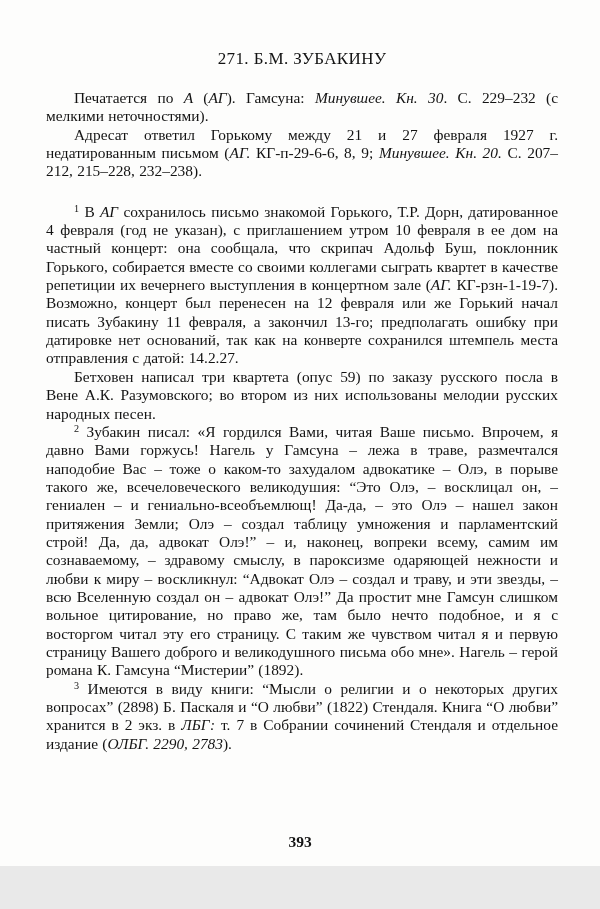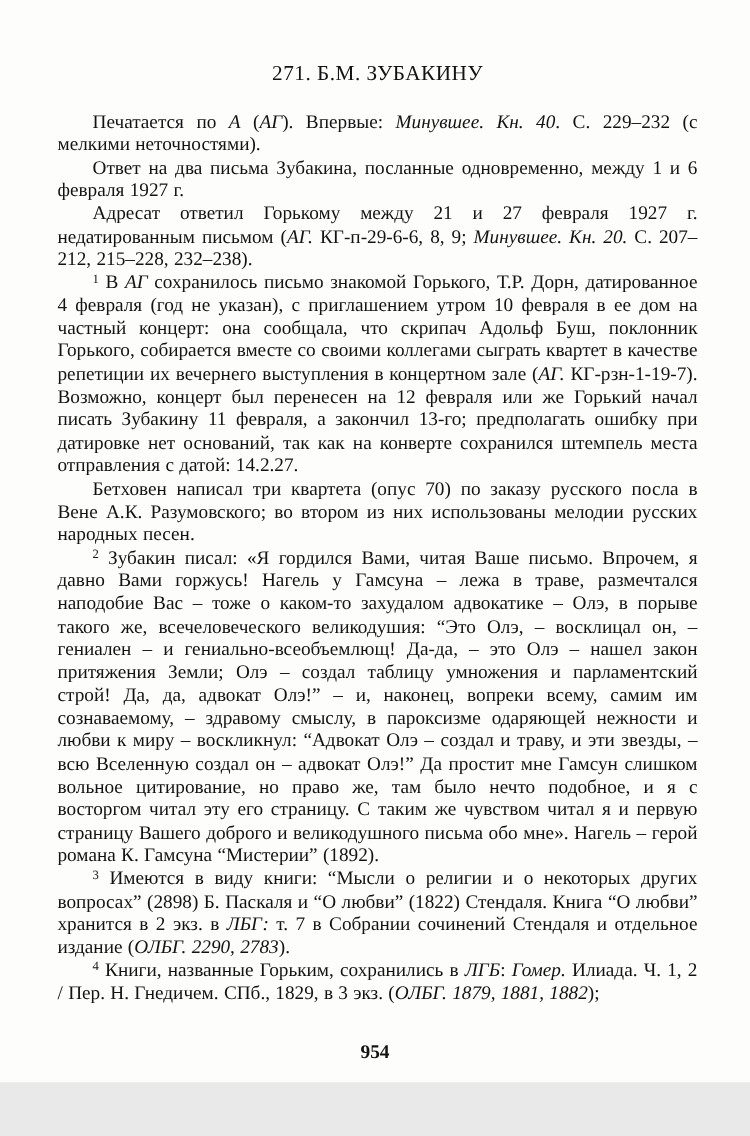--- a/index.html
+++ b/index.html
@@ -35,20 +35,21 @@
     margin: 0;
     font-size: 15.4px;
     line-height: 18.35px;
     text-align: justify;
     text-indent: 28px;
     hyphens: auto;
     -webkit-hyphens: auto;
     word-spacing: 0.4px;
   }
   p.para.gap-before {
+    margin-top: 22px;
   }
   .it { font-style: italic; }
   sup.fnref {
     font-size: 66%;
     line-height: 0;
     vertical-align: baseline;
     position: relative;
     top: -0.45em;
   }
   .page-number {
@@ -62,25 +63,23 @@
     line-height: 18px;
   }
 </style>
 </head>
 <body>
 
 <div class="sheet" style="background: rgb(253, 253, 252); color: rgb(19, 19, 19);">
   <div class="text-block">
     <h1 class="doc-title">271. Б.М. ЗУБАКИНУ</h1>
 
-    <p class="para"><span>Печатается по </span><span class="it">А</span><span> (</span><span class="it">АГ</span><span>). Впервые: </span><span class="it">Минувшее. Кн. 40</span><span>. С. 229–232 (с мелкими неточностями).</span></p>
-    <p class="para"><span>Ответ на два письма Зубакина, посланные одновременно, между 1 и 6 февраля 1927 г.</span></p>
+    <p class="para"><span>Печатается по </span><span class="it">А</span><span> (</span><span class="it">АГ</span><span>). Гамсуна: </span><span class="it">Минувшее. Кн. 30</span><span>. С. 229–232 (с мелкими неточностями).</span></p>
     <p class="para"><span>Адресат ответил Горькому между 21 и 27 февраля 1927 г. недатированным письмом (</span><span class="it">АГ.</span><span> КГ-п-29-6-6, 8, 9; </span><span class="it">Минувшее. Кн. 20.</span><span> С. 207–212, 215–228, 232–238).</span></p>
 
     <p class="para gap-before"><sup class="fnref">1</sup><span> В </span><span class="it">АГ</span><span> сохранилось письмо знакомой Горького, Т.Р. Дорн, датированное 4 февраля (год не указан), с приглашением утром 10 февраля в ее дом на частный концерт: она сообщала, что скрипач Адольф Буш, поклонник Горького, собирается вместе со своими коллегами сыграть квартет в качестве репетиции их вечернего выступления в концертном зале (</span><span class="it">АГ.</span><span> КГ-рзн-1-19-7). Возможно, концерт был перенесен на 12 февраля или же Горький начал писать Зубакину 11 февраля, а закончил 13-го; предполагать ошибку при датировке нет оснований, так как на конверте сохранился штемпель места отправления с датой: 14.2.27.</span></p>
-    <p class="para"><span>Бетховен написал три квартета (опус 70) по заказу русского посла в Вене А.К. Разумовского; во втором из них использованы мелодии русских народных песен.</span></p>
+    <p class="para"><span>Бетховен написал три квартета (опус 59) по заказу русского посла в Вене А.К. Разумовского; во втором из них использованы мелодии русских народных песен.</span></p>
     <p class="para"><sup class="fnref">2</sup><span> Зубакин писал: «Я гордился Вами, читая Ваше письмо. Впрочем, я давно Вами горжусь! Нагель у Гамсуна – лежа в траве, размечтался наподобие Вас – тоже о каком-то захудалом адвокатике – Олэ, в порыве такого же, всечеловеческого великодушия: “Это Олэ, – восклицал он, – гениален – и гениально-всеобъемлющ! Да-да, – это Олэ – нашел закон притяжения Земли; Олэ – создал таблицу умножения и парламентский строй! Да, да, адвокат Олэ!” – и, наконец, вопреки всему, самим им сознаваемому, – здравому смыслу, в пароксизме одаряющей нежности и любви к миру – воскликнул: “Адвокат Олэ – создал и траву, и эти звезды, – всю Вселенную создал он – адвокат Олэ!” Да простит мне Гамсун слишком вольное цитирование, но право же, там было нечто подобное, и я с восторгом читал эту его страницу. С таким же чувством читал я и первую страницу Вашего доброго и великодушного письма обо мне». Нагель – герой романа К. Гамсуна “Мистерии” (1892).</span></p>
     <p class="para"><sup class="fnref">3</sup><span> Имеются в виду книги: “Мысли о религии и о некоторых других вопросах” (2898) Б. Паскаля и “О любви” (1822) Стендаля. Книга “О любви” хранится в 2 экз. в </span><span class="it">ЛБГ:</span><span> т. 7 в Собрании сочинений Стендаля и отдельное издание (</span><span class="it">ОЛБГ. 2290, 2783</span><span>).</span></p>
-    <p class="para"><sup class="fnref">4</sup><span> Книги, названные Горьким, сохранились в </span><span class="it">ЛГБ</span><span>: </span><span class="it">Гомер.</span><span> Илиада. Ч. 1, 2 / Пер. Н. Гнедичем. СПб., 1829, в 3 экз. (</span><span class="it">ОЛБГ. 1879, 1881, 1882</span><span>);</span></p>
   </div>
 
-  <div class="page-number">954</div>
+  <div class="page-number">393</div>
 </div>
 
 </body></html>

